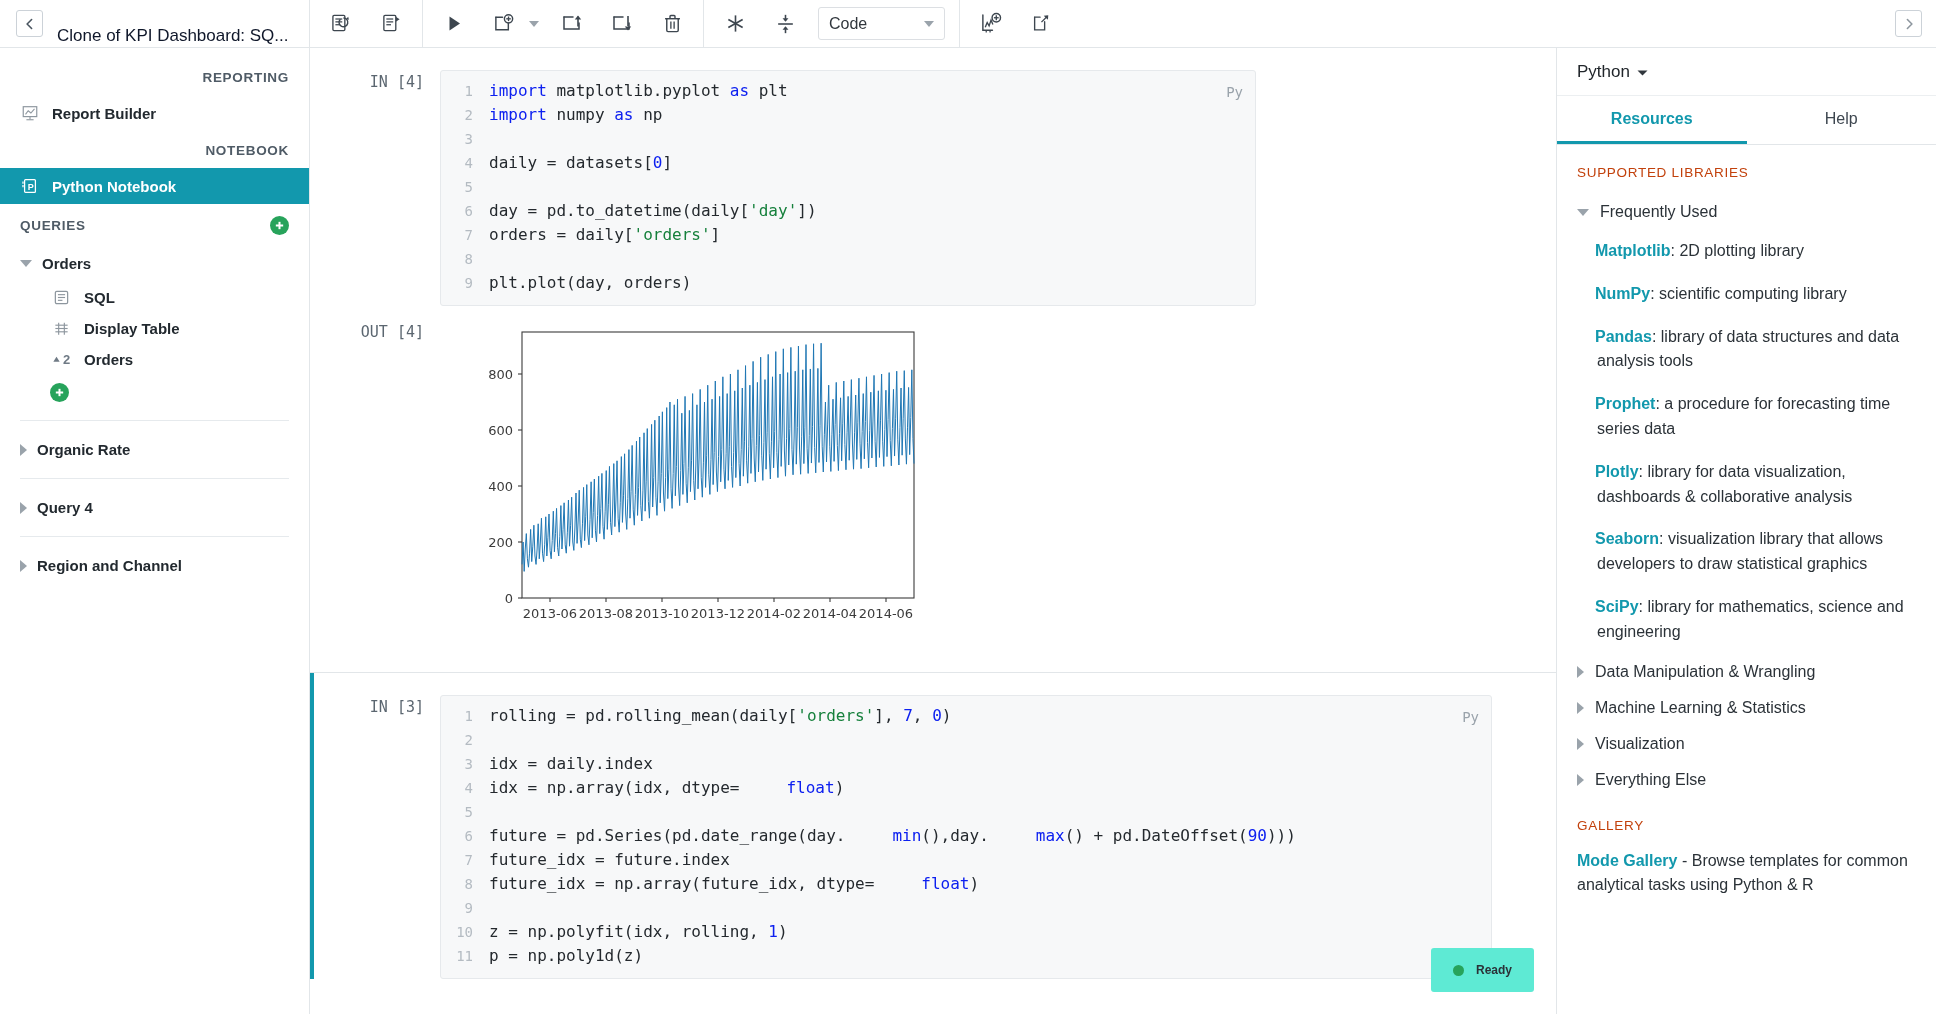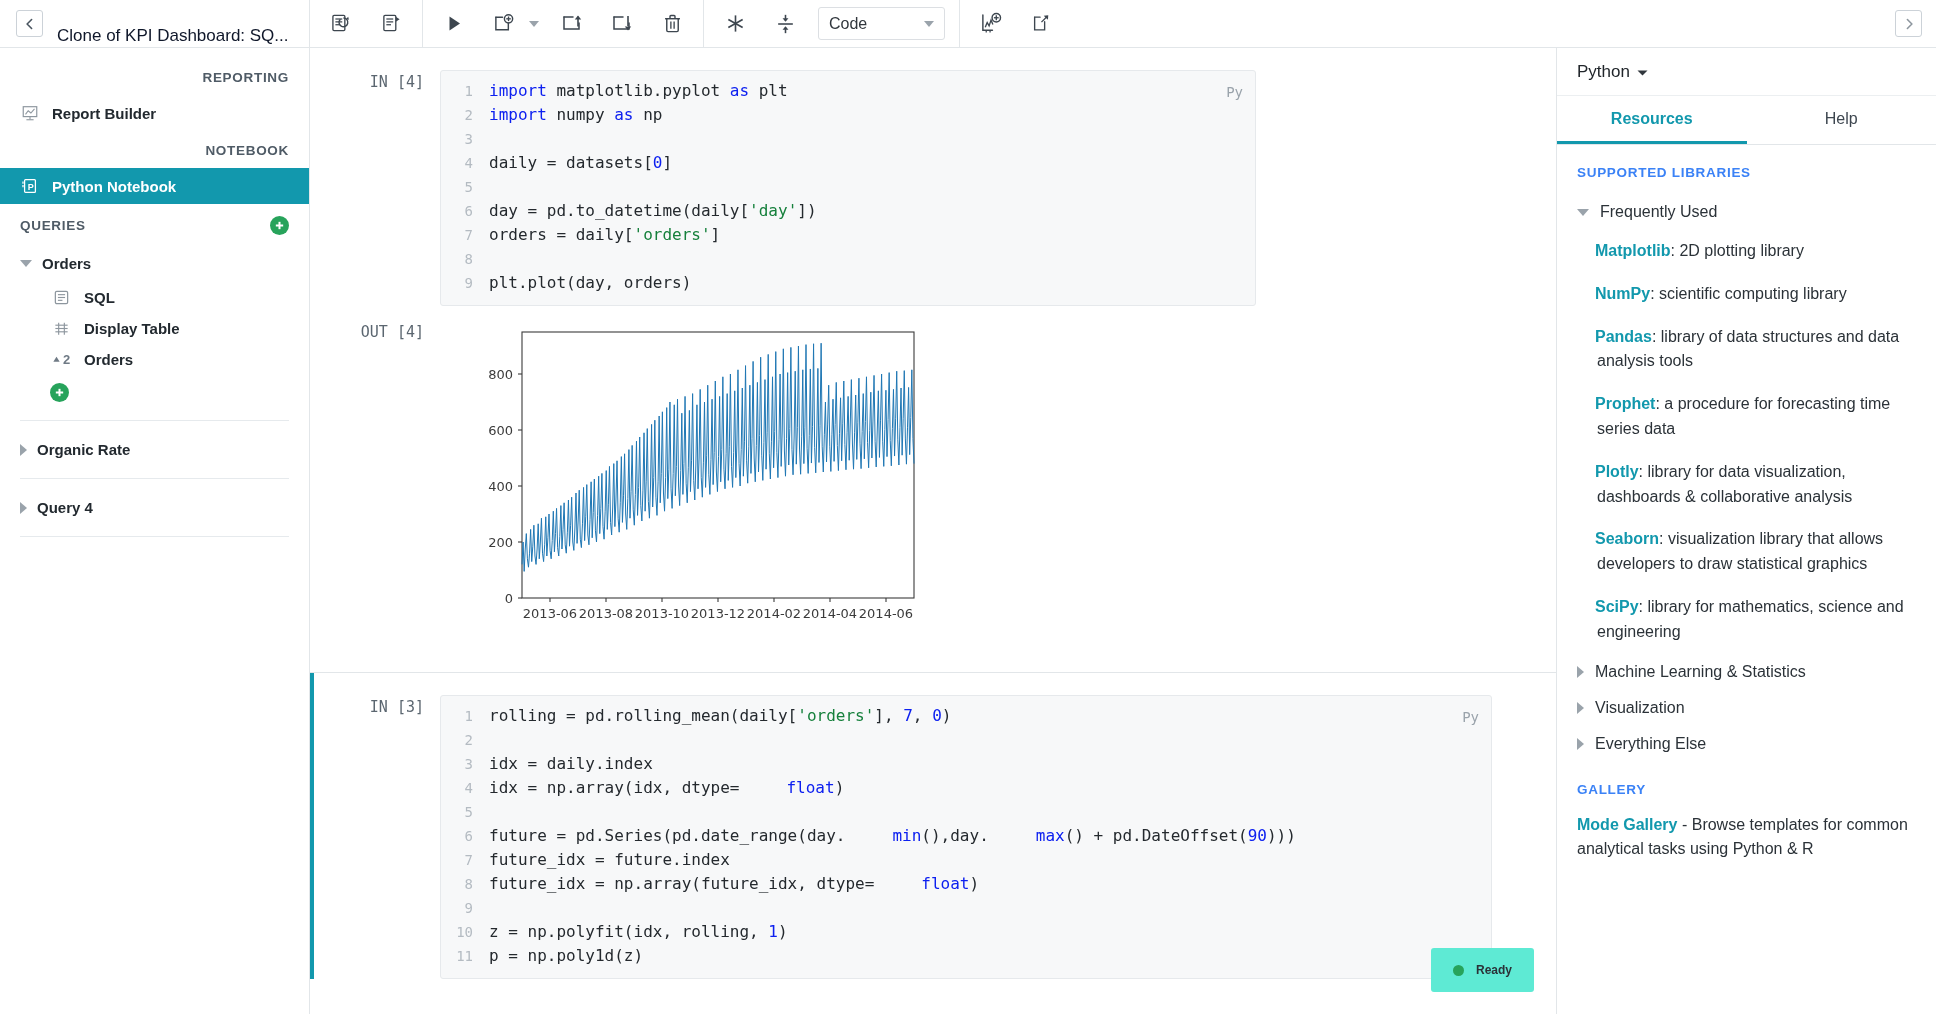--- a/index.html
+++ b/index.html
@@ -193,21 +193,21 @@
     font-size: 17px; color: #21262b; cursor: pointer;
   }
   .rp-tabs { display: flex; border-bottom: 1px solid #e2e6e9; }
   .rp-tab {
     flex: 1; text-align: center; padding: 14px 0 13px 0;
     font-size: 16px; color: #3d464f; cursor: pointer; border-bottom: 3px solid transparent;
   }
   .rp-tab.active { color: #1298ad; font-weight: bold; border-bottom-color: #1298ad; }
   .rp-body { flex: 1; overflow: hidden; padding: 0 20px 0 20px; }
   .rp-sec-title {
-    font-size: 13.5px; font-weight: bold; letter-spacing: .7px; color: #3b82f6;
+    font-size: 13.5px; font-weight: normal; letter-spacing: .7px; color: #c2410c;
     padding: 20px 0 14px 0; text-transform: uppercase;
   }
   .rp-group {
     display: flex; align-items: center; gap: 11px;
     font-size: 16px; color: #2b3238; padding: 9px 0; cursor: pointer;
   }
   .lib-item {
     font-size: 16px; line-height: 1.55; color: #2b3238;
     padding: 9px 0 9px 20px; text-indent: -2px;
   }
@@ -452,20 +452,24 @@
 
       <div class="divider"></div>
 
       <div class="q-group">
         <span class="tri-right"></span>
         <span>Query 4</span>
       </div>
 
       <div class="divider"></div>
 
+      <div class="q-group">
+        <span class="tri-right"></span>
+        <span>Region and Channel</span>
+      </div>
     </div>
 
     <div class="center">
 
       <div class="cell">
         <div class="sel-bar"></div>
         <div class="gutter-label">IN [4]</div>
         <div class="codebox">
           <div class="py-badge">Py</div>
           <div class="linenos">
@@ -597,20 +601,24 @@
             <div class="lib-item"><span class="lib-name">Pandas</span><span>: library of data structures and data analysis tools</span></div>
             <div class="lib-item"><span class="lib-name">Prophet</span><span>: a procedure for forecasting time series data</span></div>
             <div class="lib-item"><span class="lib-name">Plotly</span><span>: library for data visualization, dashboards &amp; collaborative analysis</span></div>
             <div class="lib-item"><span class="lib-name">Seaborn</span><span>: visualization library that allows developers to draw statistical graphics</span></div>
             <div class="lib-item"><span class="lib-name">SciPy</span><span>: library for mathematics, science and engineering</span></div>
           </div>
 
         <div id="group-list">
             <div class="rp-group">
               <span class="tri-right"></span>
+              <span>Data Manipulation &amp; Wrangling</span>
+            </div>
+            <div class="rp-group">
+              <span class="tri-right"></span>
               <span>Machine Learning &amp; Statistics</span>
             </div>
             <div class="rp-group">
               <span class="tri-right"></span>
               <span>Visualization</span>
             </div>
             <div class="rp-group">
               <span class="tri-right"></span>
               <span>Everything Else</span>
             </div>

